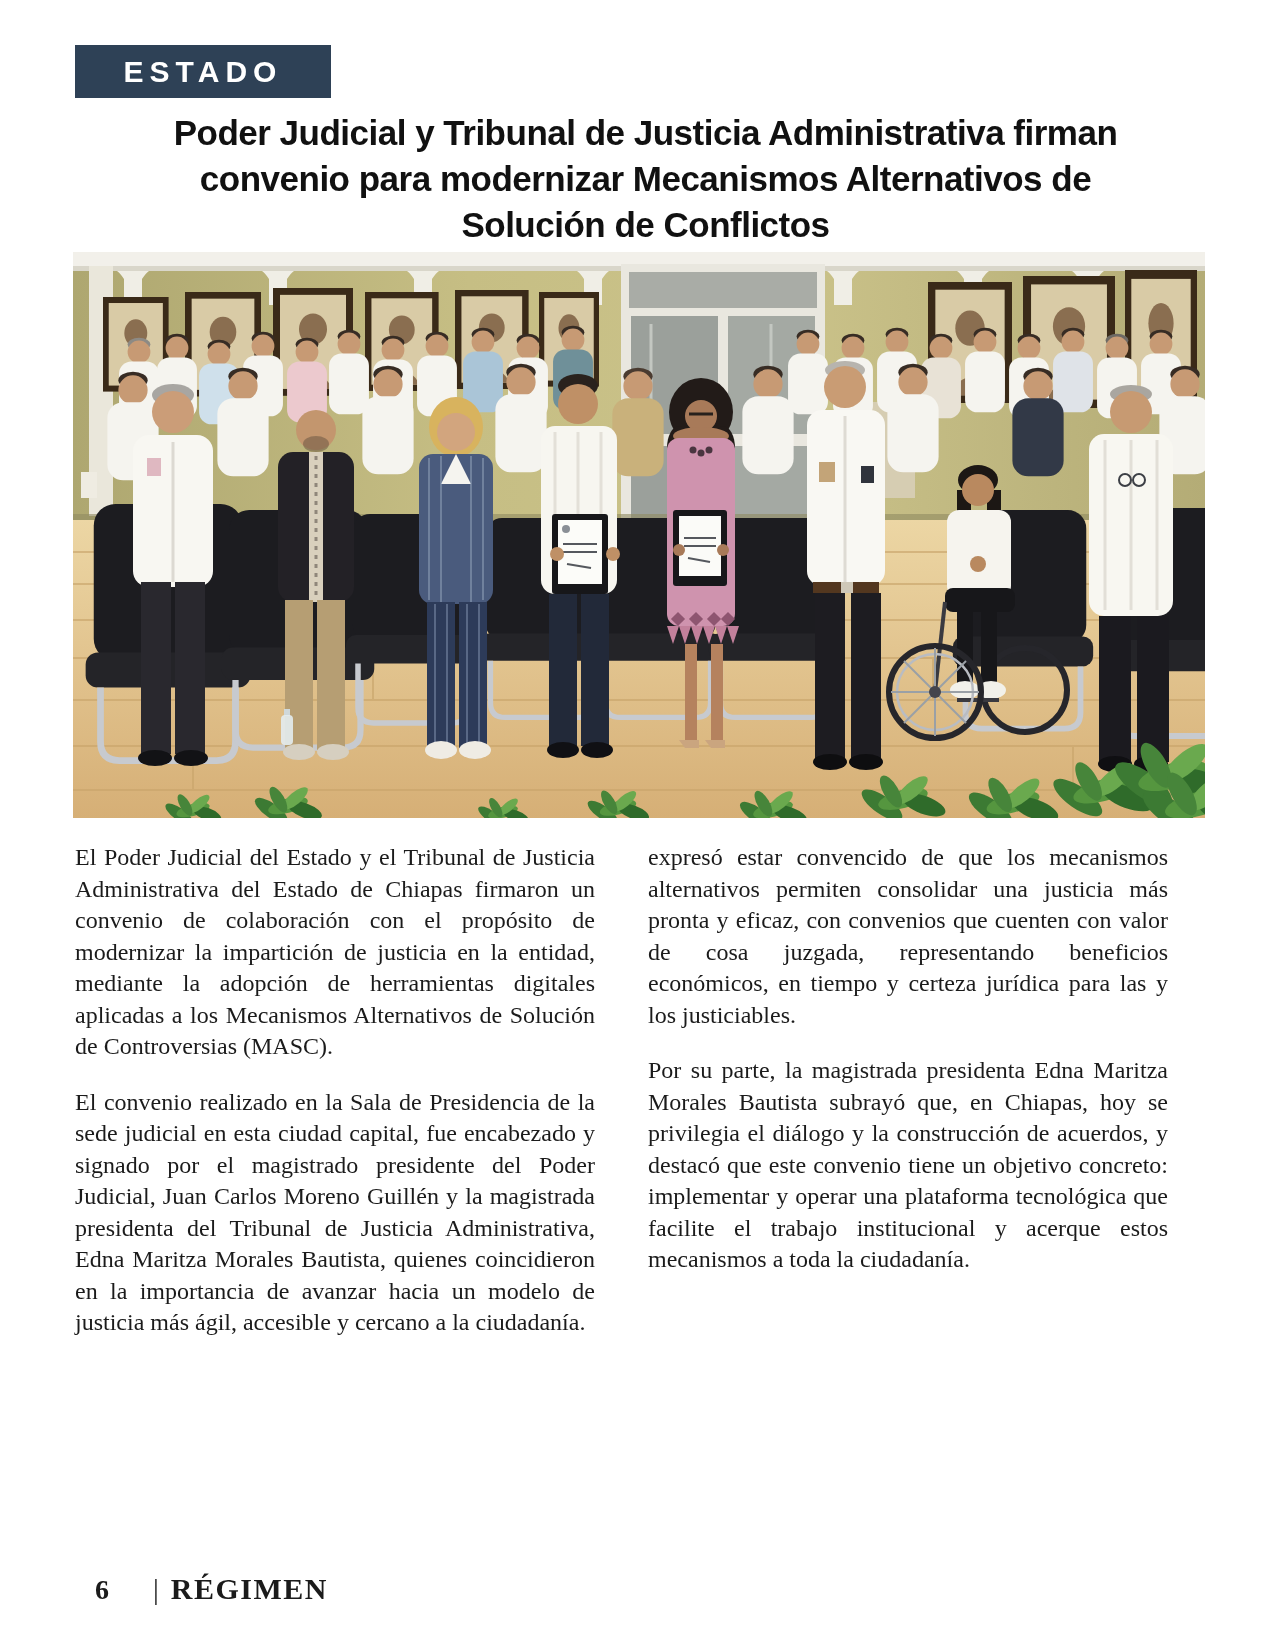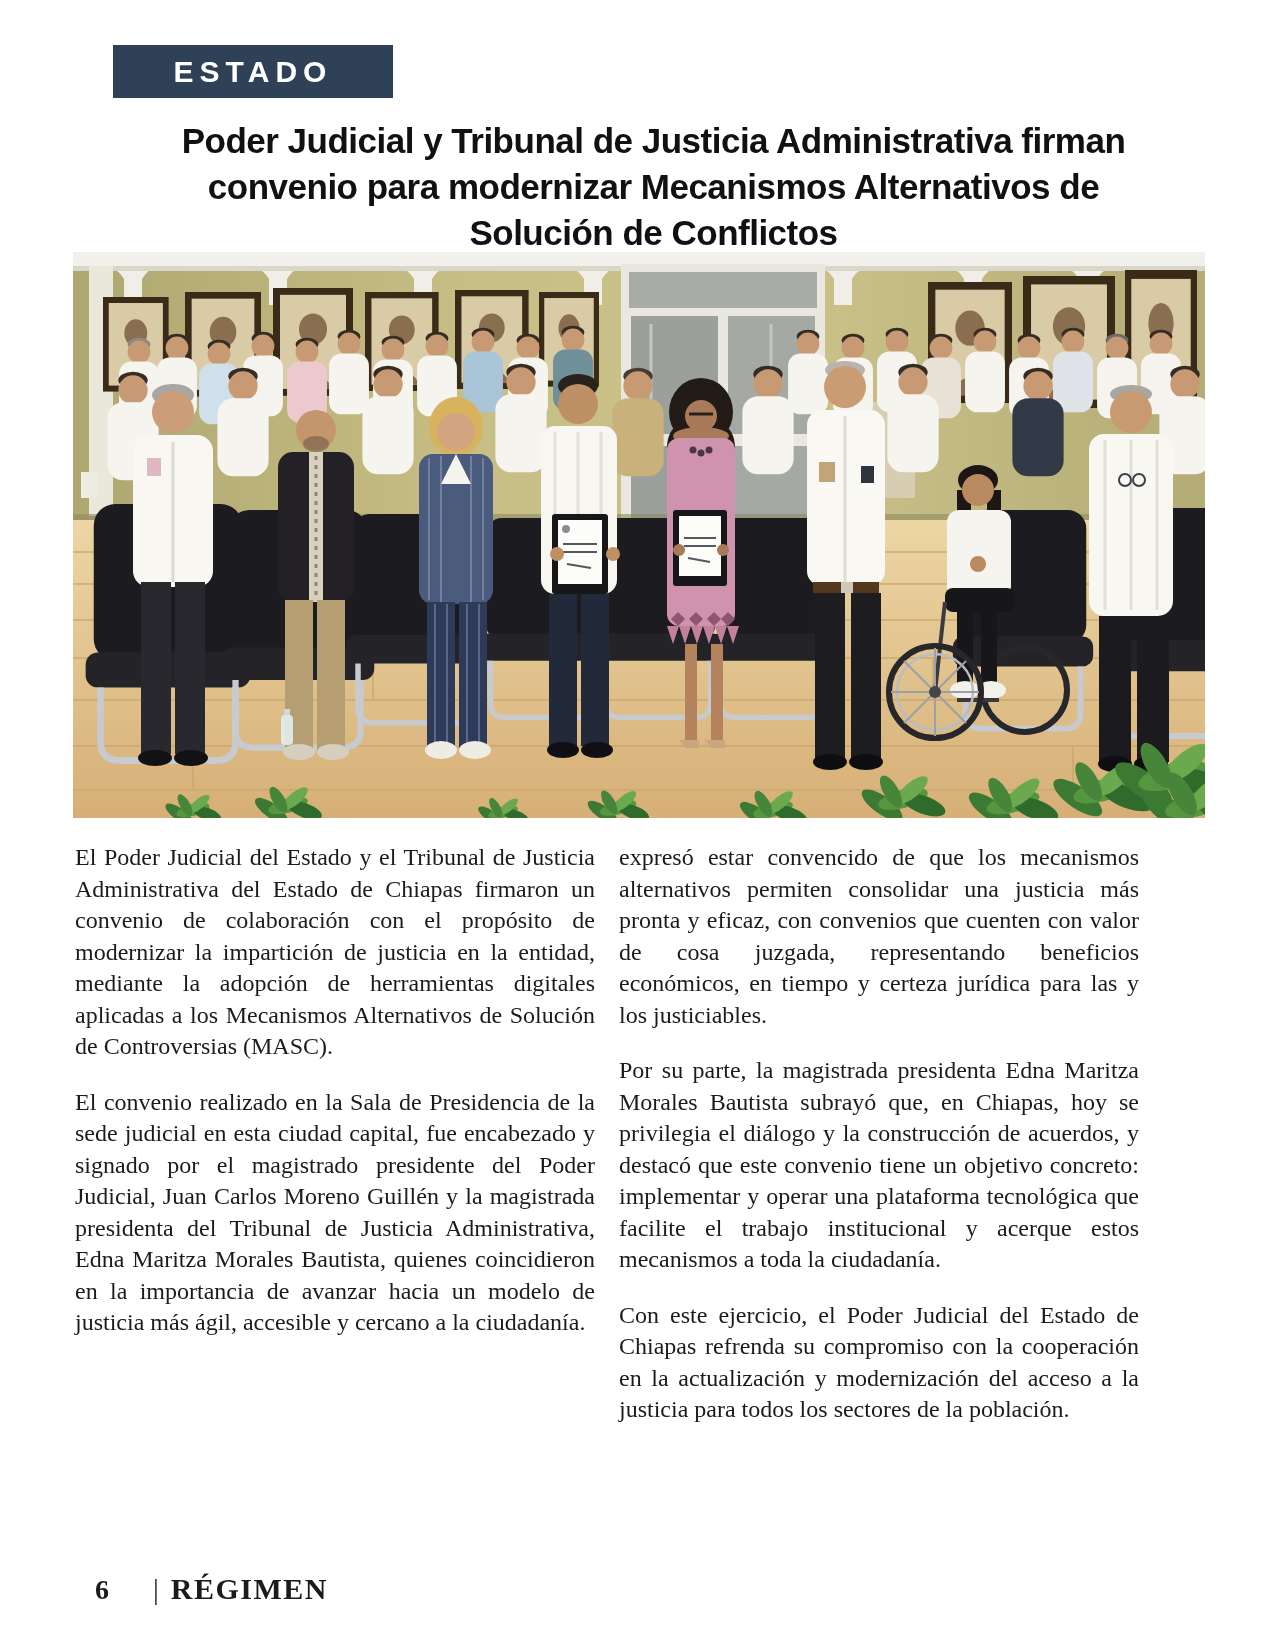--- a/index.html
+++ b/index.html
@@ -6,45 +6,45 @@
   .page{
     position:relative;
     width:1275px;height:1650px;
     background:#ffffff;
     overflow:hidden;
     font-family:"Liberation Serif", serif;
     color:#1b1b1b;
   }
   .section-badge{
     position:absolute;left:75px;top:45px;
-    width:280px;height:53px;
+    width:256px;height:53px;
     background:var(--color-badge-background,#2e4156);
-    display:flex;align-items:center;justify-content:center;margin-left:38px;
+    display:flex;align-items:center;justify-content:center;
   }
   .section-badge span{
     font-family:"Liberation Sans", sans-serif;
     font-weight:700;font-size:30px;letter-spacing:6px;
     color:var(--color-badge-text,#ffffff);
   }
   .headline{
     position:absolute;left:55px;top:102px;width:1165px;
-    margin:16px;
+    margin:8px;
     font-family:"Liberation Sans", sans-serif;
     font-weight:700;font-size:35px;line-height:46px;letter-spacing:-0.5px;
     text-align:center;white-space:pre-line;
     color:var(--color-headline-text,#111111);
   }
   figure.photo{
     position:absolute;left:73px;top:252px;margin:0;
     width:1132px;height:566px;overflow:hidden;background:#c9c189;
   }
   figure.photo svg{display:block;width:100%;height:100%;}
   .columns{
     position:absolute;left:75px;top:842px;
-    display:flex;gap:24px;
+    display:flex;gap:53px;
   }
   .col{width:520px;}
   .col p{
     margin:0 0 24px 0;
     font-size:24px;line-height:31.5px;
     text-align:justify;
     hyphens:auto;-webkit-hyphens:auto;
     color:var(--color-body-text,#1b1b1b);
   }
   .page-footer{
@@ -399,21 +399,20 @@
   </figure>
 
   <div class="columns">
     <div class="col">
       <p>El Poder Judicial del Estado y el Tribunal de Justicia Administrativa del Estado de Chiapas firmaron un convenio de colaboración con el propósito de modernizar la impartición de justicia en la entidad, mediante la adopción de herramientas digitales aplicadas a los Mecanismos Alternativos de Solución de Controversias (MASC).</p>
       <p>El convenio realizado en la Sala de Presidencia de la sede judicial en esta ciudad capital, fue encabezado y signado por el magistrado presidente del Poder Judicial, Juan Carlos Moreno Guillén y la magistrada presidenta del Tribunal de Justicia Administrativa, Edna Maritza Morales Bautista, quienes coincidieron en la importancia de avanzar hacia un modelo de justicia más ágil, accesible y cercano a la ciudadanía.</p>
     </div>
     <div class="col">
       <p>expresó estar convencido de que los mecanismos alternativos permiten consolidar una justicia más pronta y eficaz, con convenios que cuenten con valor de cosa juzgada, representando beneficios económicos, en tiempo y certeza jurídica para las y los justiciables.</p>
       <p>Por su parte, la magistrada presidenta Edna Maritza Morales Bautista subrayó que, en Chiapas, hoy se privilegia el diálogo y la construcción de acuerdos, y destacó que este convenio tiene un objetivo concreto: implementar y operar una plataforma tecnológica que facilite el trabajo institucional y acerque estos mecanismos a toda la ciudadanía.</p>
-      <p>Con este ejercicio, el Poder Judicial del Estado de Chiapas refrenda su compromiso con la cooperación en la actualización y modernización del acceso a la justicia para todos los sectores de la población.</p>
     </div>
   </div>
 
   <div class="page-footer">
     <span class="pnum">6</span>
     <span class="sep">|</span>
     <span class="mag">RÉGIMEN</span>
   </div>
 
 </div>

